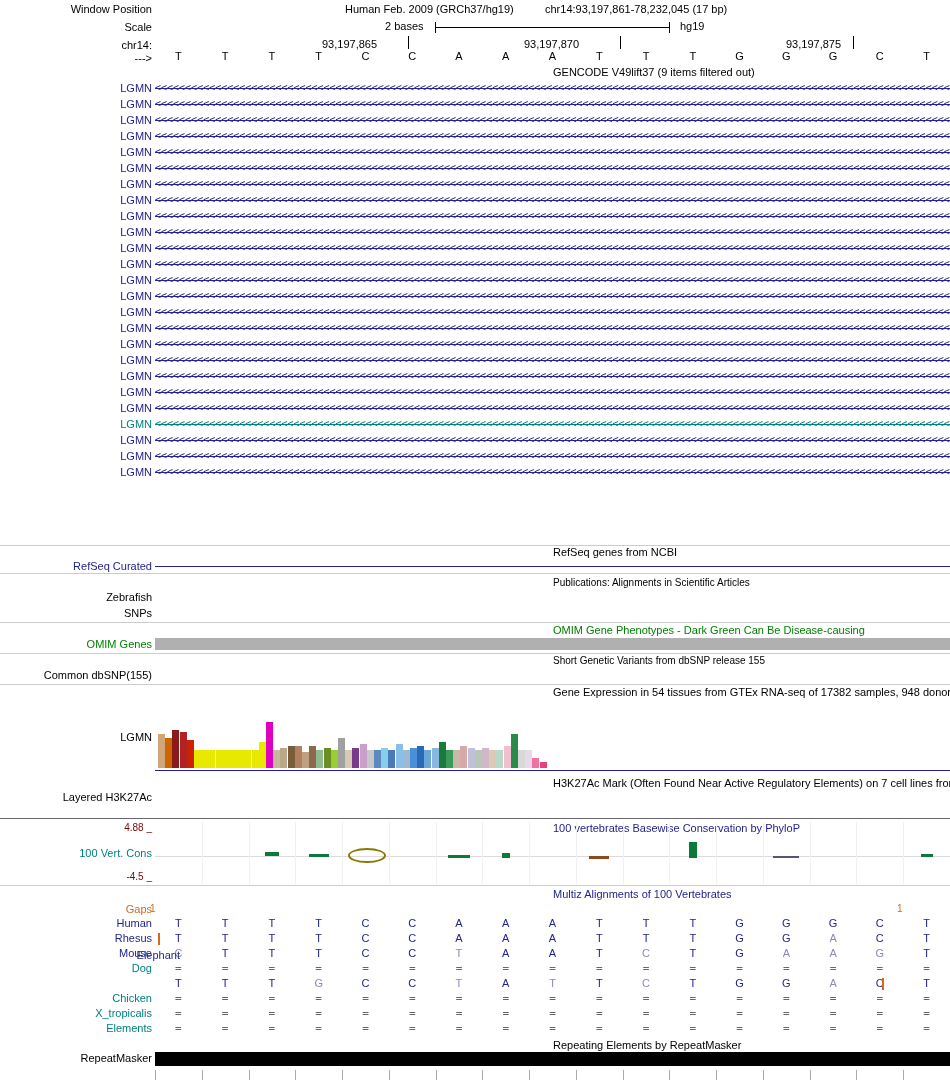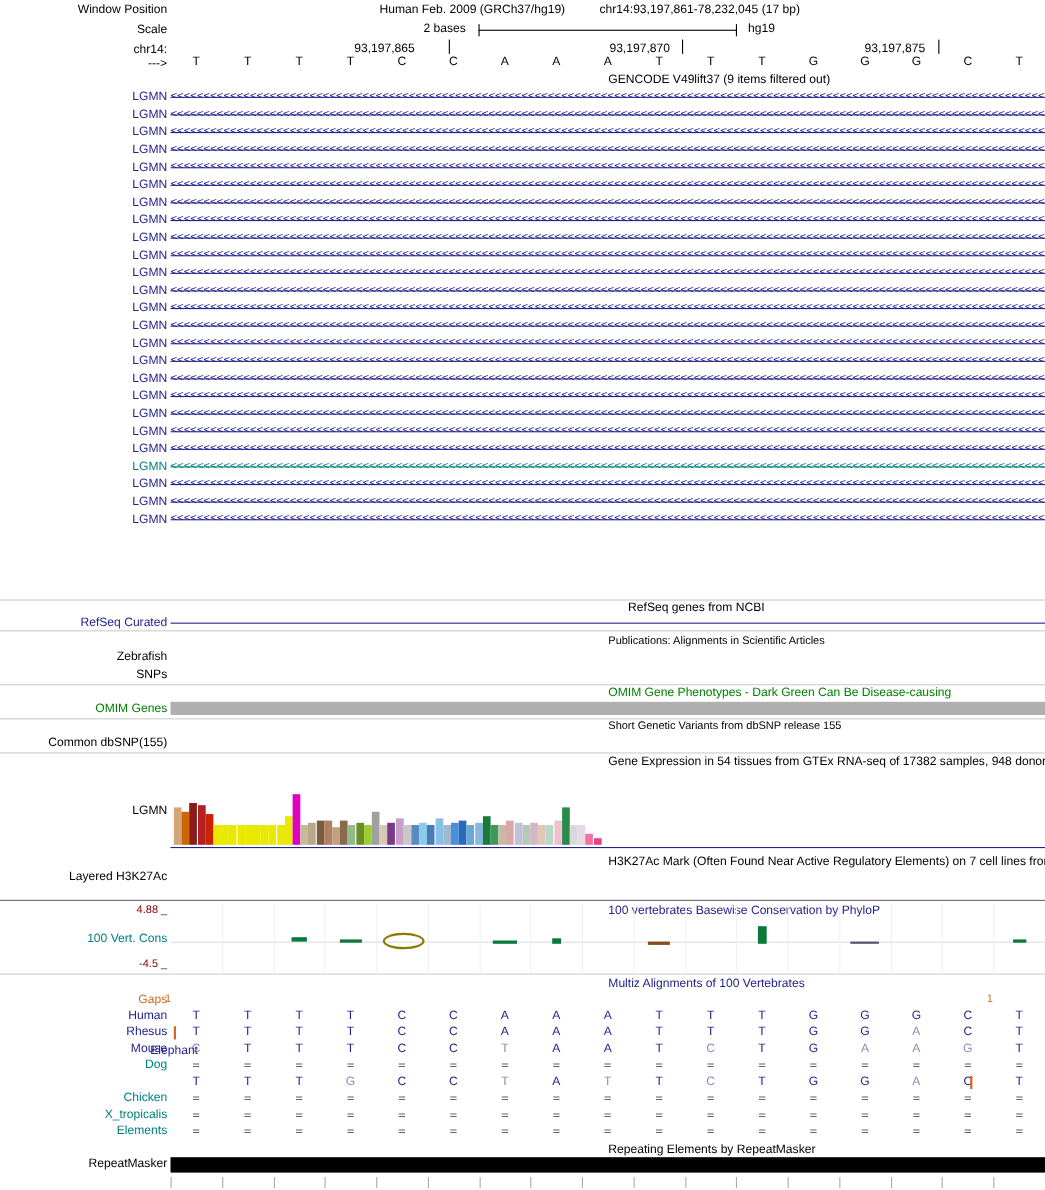--- a/index.html
+++ b/index.html
@@ -41,21 +41,21 @@
   <div class="center hdr-title" style="left:385px;top:20px;">2 bases</div>
   <div class="center hdr-title" style="left:680px;top:20px;">hg19</div>
 
   <div class="scalebar" style="left:435px;top:27px;width:235px;"></div>
   <div class="tick" style="left:435px;top:22px;height:11px;"></div>
   <div class="tick" style="left:669px;top:22px;height:11px;"></div>
 
   <div class="lbl" style="left:0;top:39px;width:152px;">chr14:</div>
   <div class="center hdr-title" style="left:322px;top:38px;">93,197,865</div>
   <div class="tick" style="left:408px;top:36px;height:13px;"></div>
-  <div class="center hdr-title" style="left:554px;top:38px;">93,197,870</div>
+  <div class="center hdr-title" style="left:524px;top:38px;">93,197,870</div>
   <div class="tick" style="left:620px;top:36px;height:13px;"></div>
   <div class="center hdr-title" style="left:786px;top:38px;">93,197,875</div>
   <div class="tick" style="left:853px;top:36px;height:13px;"></div>
 
   <div class="lbl" style="left:0;top:52px;width:152px;">---&gt;</div>
   <div class="baserow" id="seq-row" style="top:50px;">
       <div class="base" style="left: 11.3824px; top: 0px;">T</div>
       <div class="base" style="left: 58.1471px; top: 0px;">T</div>
       <div class="base" style="left: 104.912px; top: 0px;">T</div>
       <div class="base" style="left: 151.676px; top: 0px;">T</div>
@@ -197,21 +197,21 @@
       </div>
       <div class="thinline" style="left: 155px; width: 795px; top: 456px;"></div>
       <div class="lbl blue" style="left: 0px; top: 466px; width: 152px;">LGMN</div>
       <div class="gencode-row" style="top: 464px;">
         <span class="arrows">&lt;&lt;&lt;&lt;&lt;&lt;&lt;&lt;&lt;&lt;&lt;&lt;&lt;&lt;&lt;&lt;&lt;&lt;&lt;&lt;&lt;&lt;&lt;&lt;&lt;&lt;&lt;&lt;&lt;&lt;&lt;&lt;&lt;&lt;&lt;&lt;&lt;&lt;&lt;&lt;&lt;&lt;&lt;&lt;&lt;&lt;&lt;&lt;&lt;&lt;&lt;&lt;&lt;&lt;&lt;&lt;&lt;&lt;&lt;&lt;&lt;&lt;&lt;&lt;&lt;&lt;&lt;&lt;&lt;&lt;&lt;&lt;&lt;&lt;&lt;&lt;&lt;&lt;&lt;&lt;&lt;&lt;&lt;&lt;&lt;&lt;&lt;&lt;&lt;&lt;&lt;&lt;&lt;&lt;&lt;&lt;&lt;&lt;&lt;&lt;&lt;&lt;&lt;&lt;&lt;&lt;&lt;&lt;&lt;&lt;&lt;&lt;&lt;&lt;&lt;&lt;&lt;&lt;&lt;&lt;&lt;&lt;&lt;&lt;&lt;&lt;&lt;&lt;&lt;&lt;&lt;&lt;&lt;&lt;&lt;&lt;&lt;&lt;&lt;&lt;&lt;&lt;&lt;&lt;&lt;&lt;&lt;&lt;&lt;&lt;&lt;&lt;&lt;&lt;&lt;&lt;&lt;&lt;&lt;&lt;&lt;&lt;&lt;&lt;&lt;&lt;&lt;&lt;&lt;&lt;&lt;&lt;&lt;&lt;&lt;&lt;&lt;&lt;&lt;&lt;&lt;&lt;&lt;&lt;&lt;&lt;&lt;&lt;&lt;&lt;&lt;&lt;&lt;&lt;&lt;&lt;&lt;&lt;&lt;&lt;</span>
       </div>
       <div class="thinline" style="left: 155px; width: 795px; top: 472px;"></div>
     </div>
 
   <div class="sep" style="top:545px;background:#ccc;"></div>
-  <div class="center hdr-title" style="left:571px;top:546px;">RefSeq genes from NCBI</div>
+  <div class="center hdr-title" style="left:553px;top:546px;">RefSeq genes from NCBI</div>
   <div class="lbl blue" style="left:0;top:560px;width:152px;">RefSeq Curated</div>
   <div class="thinline" style="left:155px;top:566px;width:795px;"></div>
 
   <div class="sep" style="top:573px;background:#ccc;"></div>
   <div class="center hdr-title" style="left:553px;top:577px;font-size:10px;">Publications: Alignments in Scientific Articles</div>
   <div class="lbl" style="left:0;top:591px;width:152px;">Zebrafish</div>
 
   <div class="lbl" style="left:0;top:607px;width:152px;">SNPs</div>
 
   <div class="sep" style="top:622px;background:#ccc;"></div>

